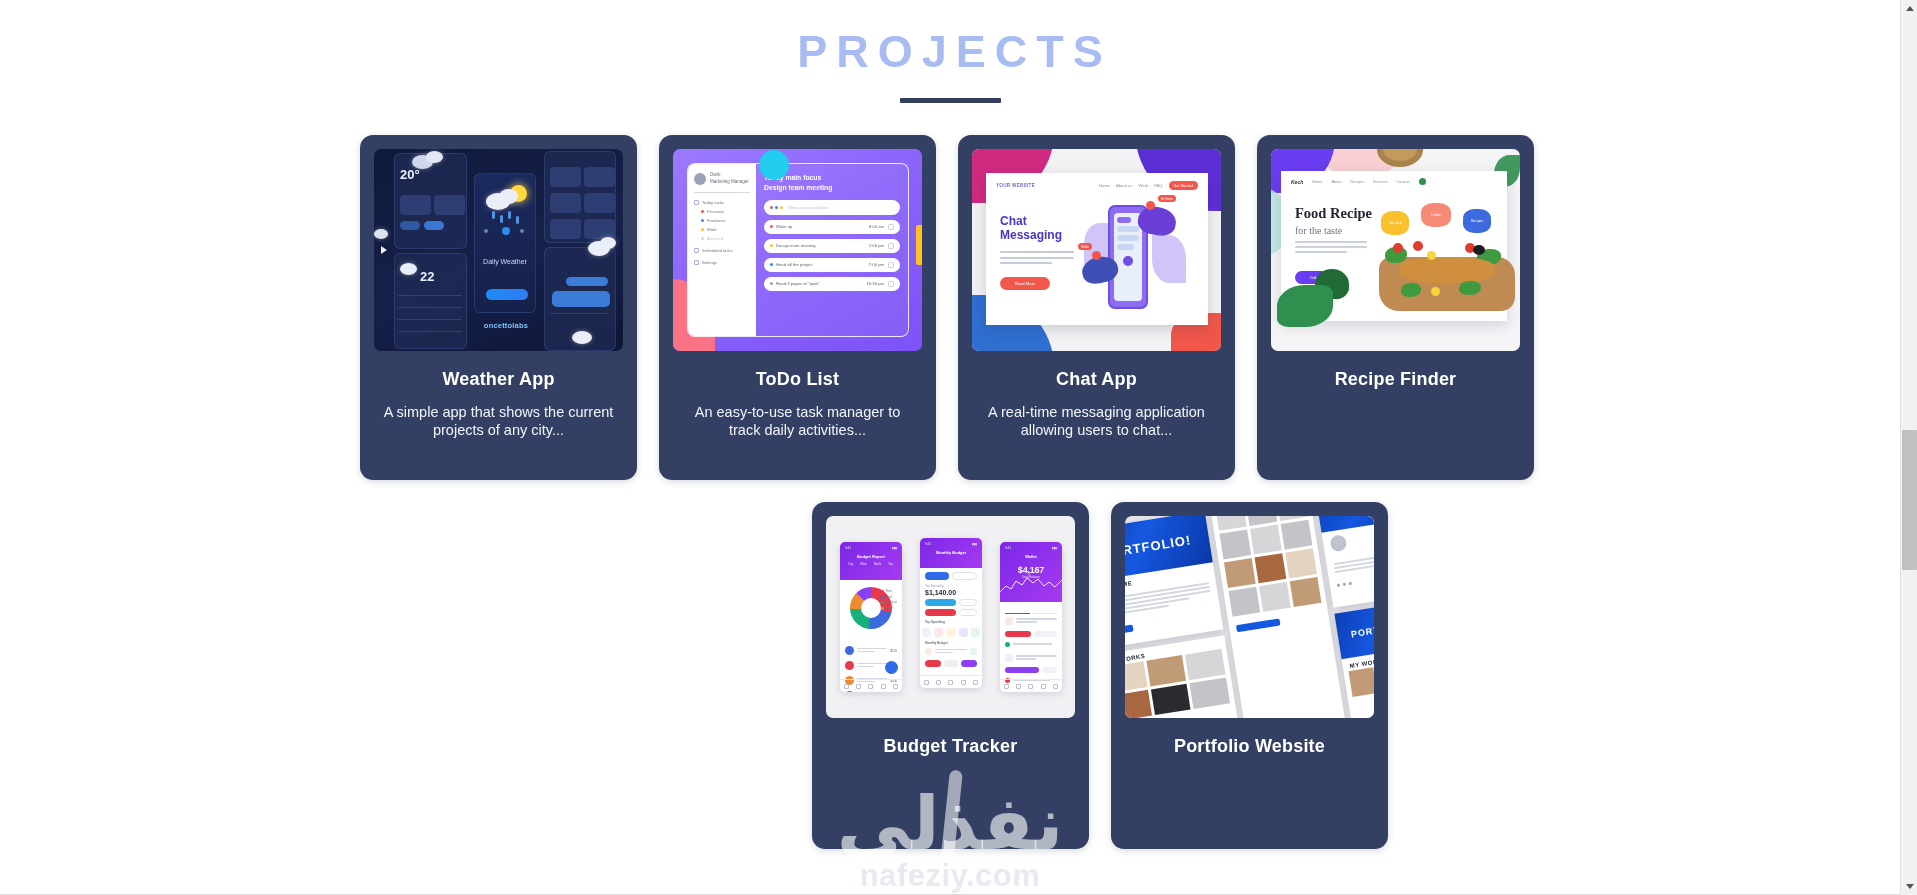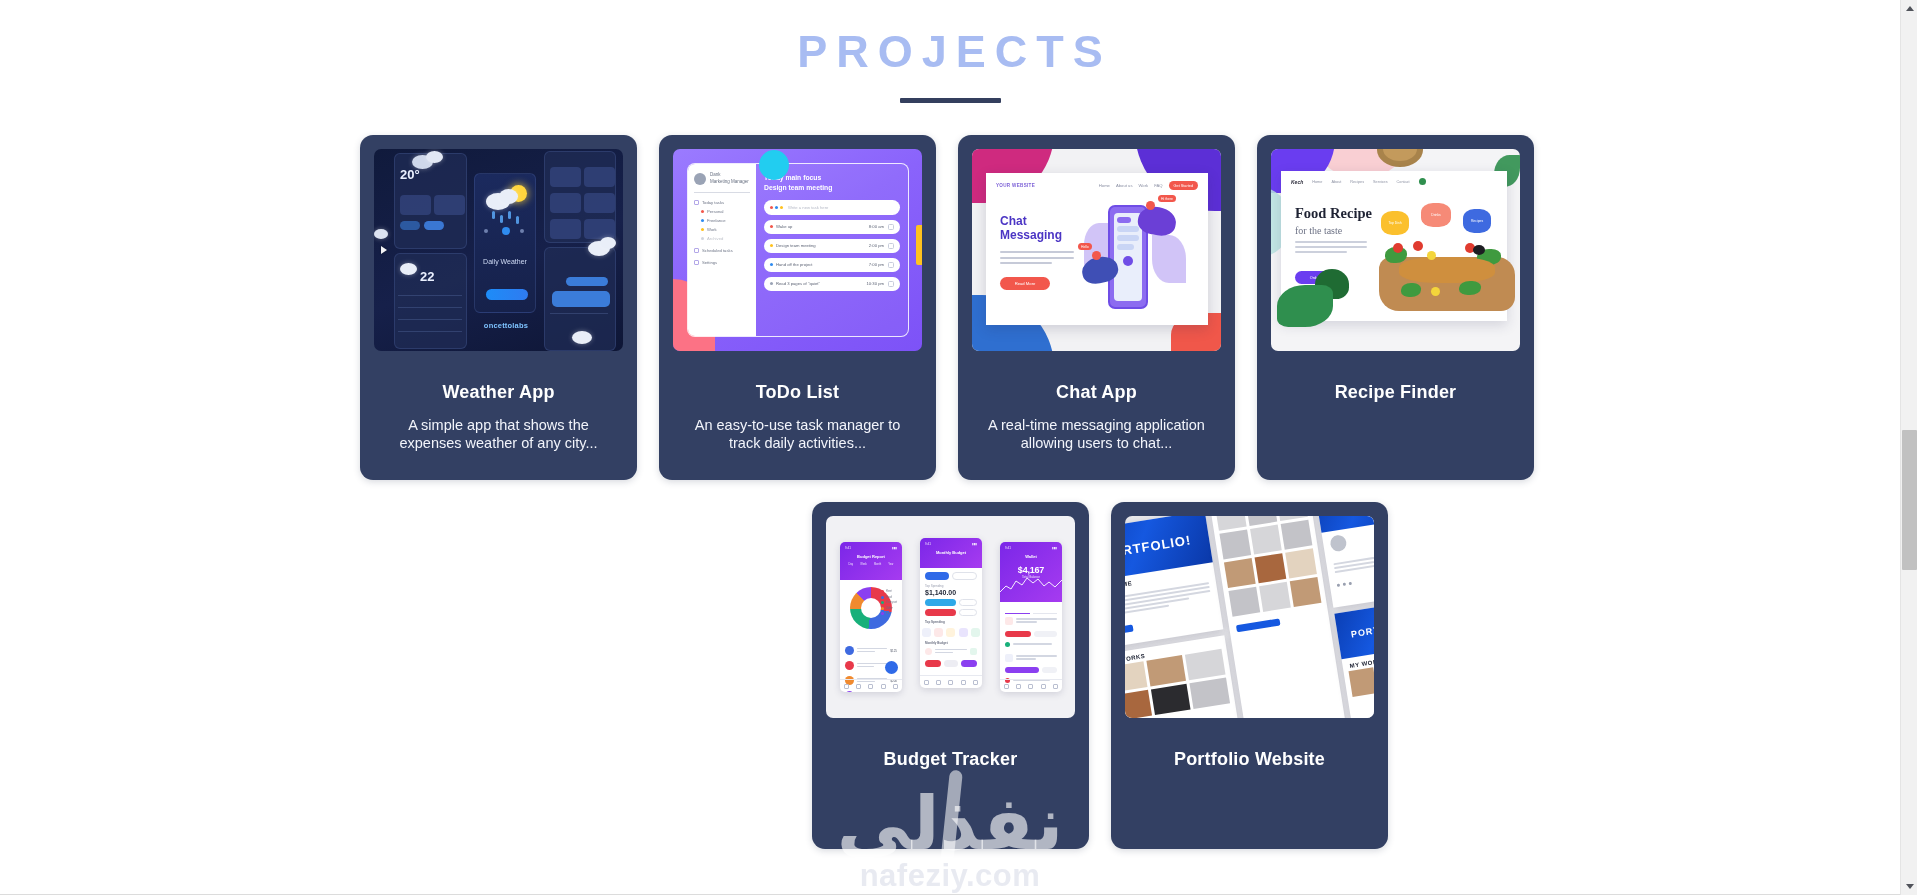--- a/index.html
+++ b/index.html
@@ -84,21 +84,21 @@
 
   .thumb {
     width: 249px;
     height: 202px;
     border-radius: 7px;
     overflow: hidden;
     position: relative;
     flex: 0 0 auto;
   }
   .card-title {
-    margin-top: 31px;
+    margin-top: 18px;
     text-align: center;
     font-size: 18px;
     font-weight: bold;
     color: #ffffff;
     letter-spacing: 0.2px;
   }
   .card-desc {
     margin-top: 13px;
     text-align: center;
     font-size: 14.5px;
@@ -504,21 +504,21 @@
           <div class="w-cloud c8"></div>
           <div class="w-chip" style="left:192px;top:128px;width:42px;background:#3f86e8;"></div>
           <div class="w-chip" style="left:178px;top:142px;width:58px;height:16px;background:#3f86e8;"></div>
           <div class="w-row" style="left:176px;top:164px;width:58px;"></div>
 
           <div class="w-dotnav" style="left:110px;top:80px;"></div>
           <div class="w-dotnav on" style="left:128px;top:78px;"></div>
           <div class="w-dotnav" style="left:146px;top:80px;"></div>
         </div>
         <div class="card-title">Weather App</div>
-        <div class="card-desc">A simple app that shows the expenses weather of any city...</div>
+        <div class="card-desc">A simple app that shows the current projects of any city...</div>
       </div>
 
       <div class="card tall">
         <div class="thumb th-todo">
           <div class="t-blob-pk"></div>
           <div class="t-bar-yl"></div>
           <div class="t-card">
             <div class="t-side">
               <div class="t-avatar-row">
                 <div class="t-avatar"></div>

